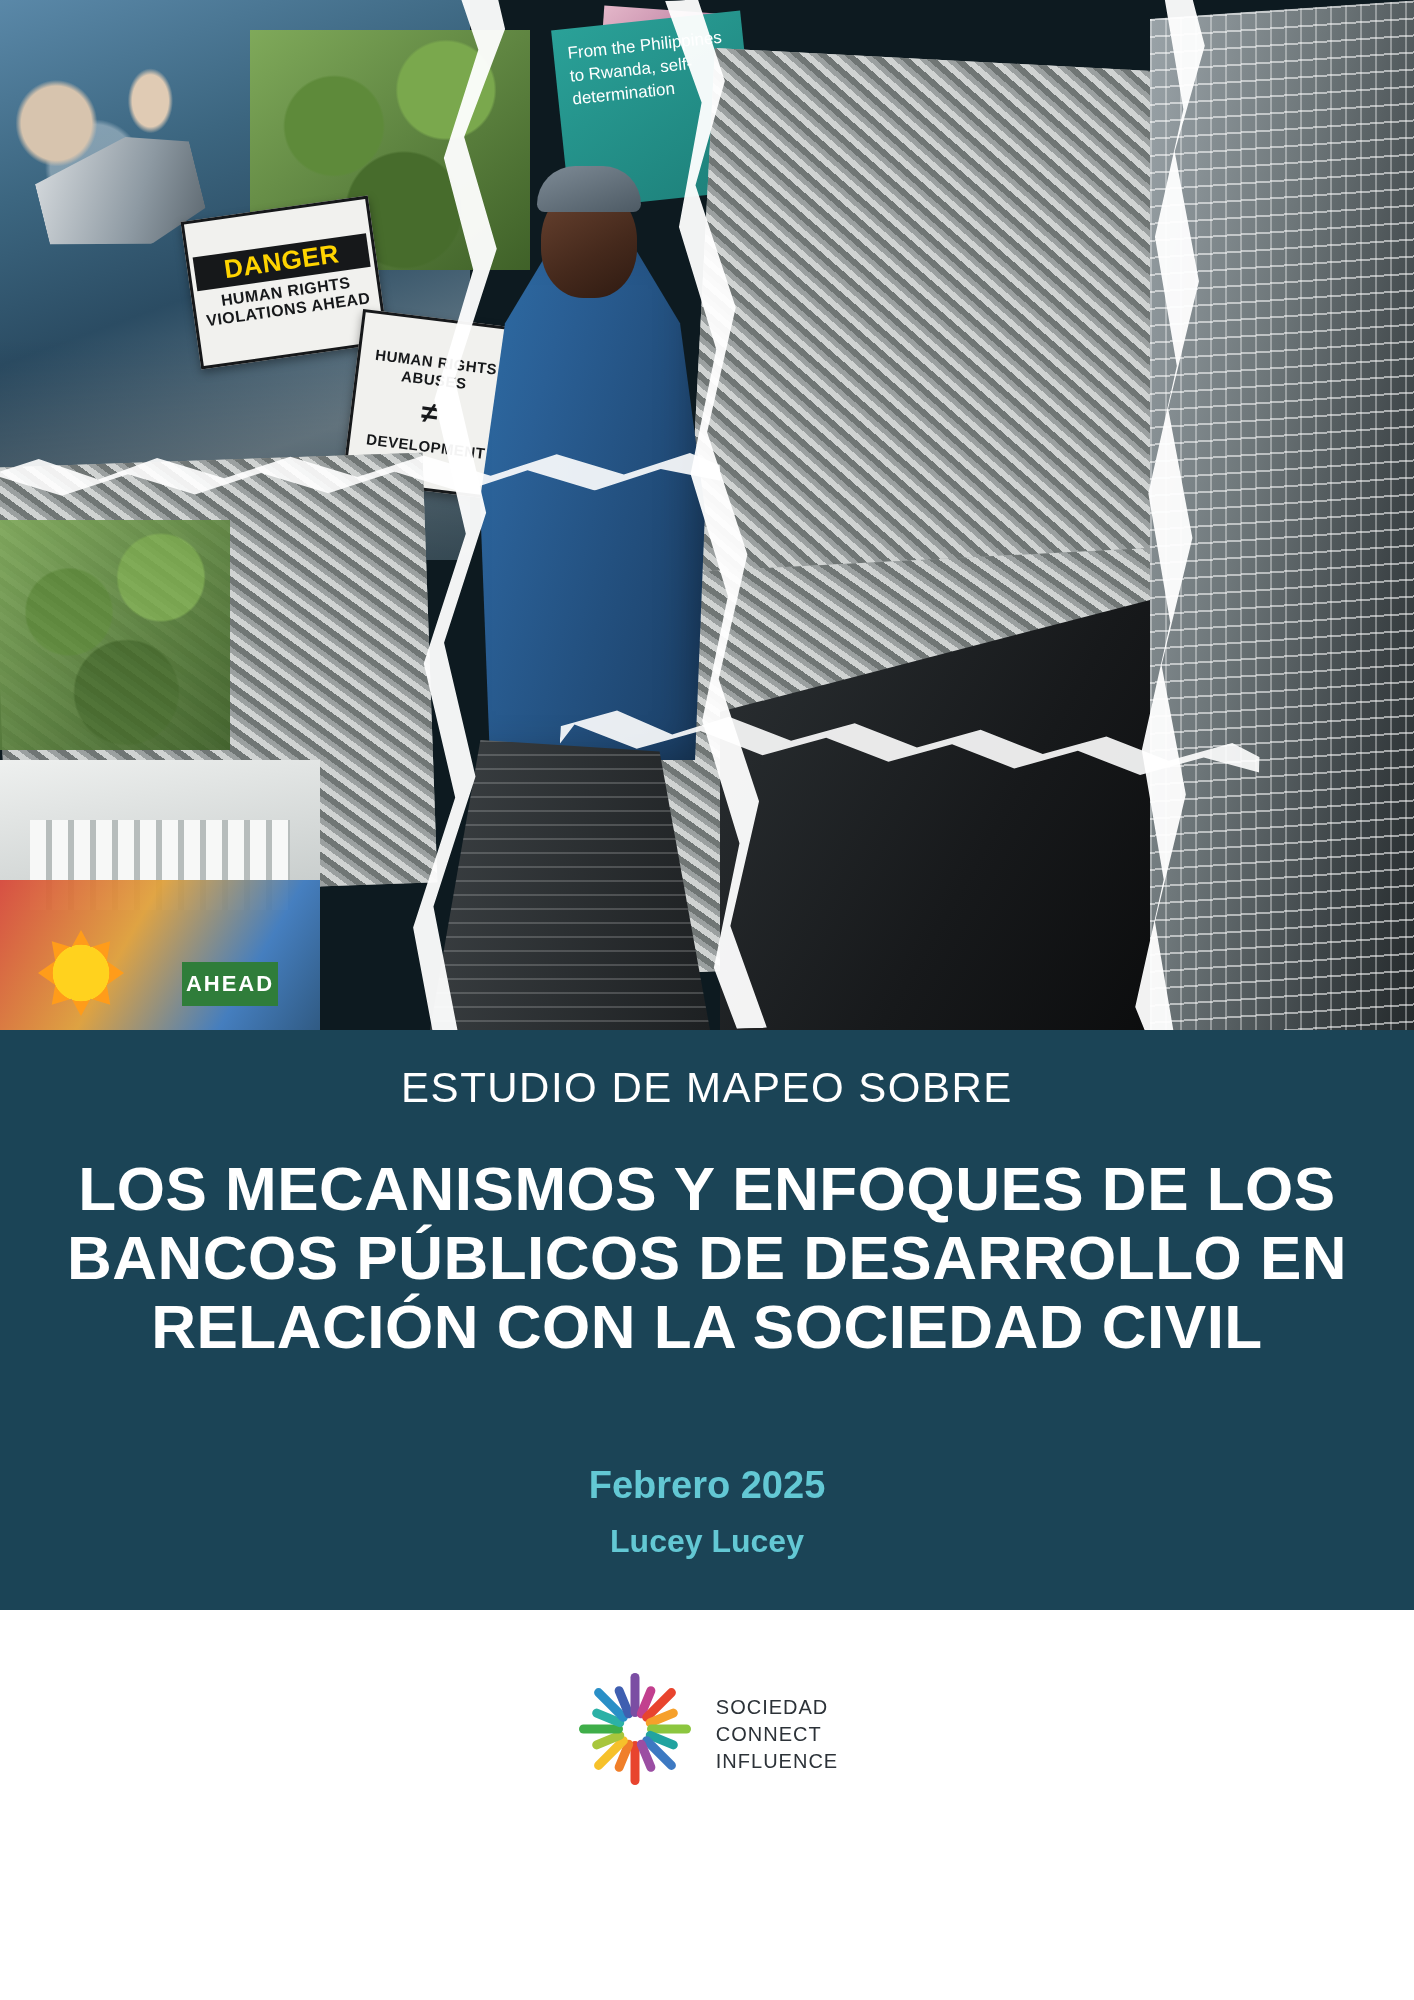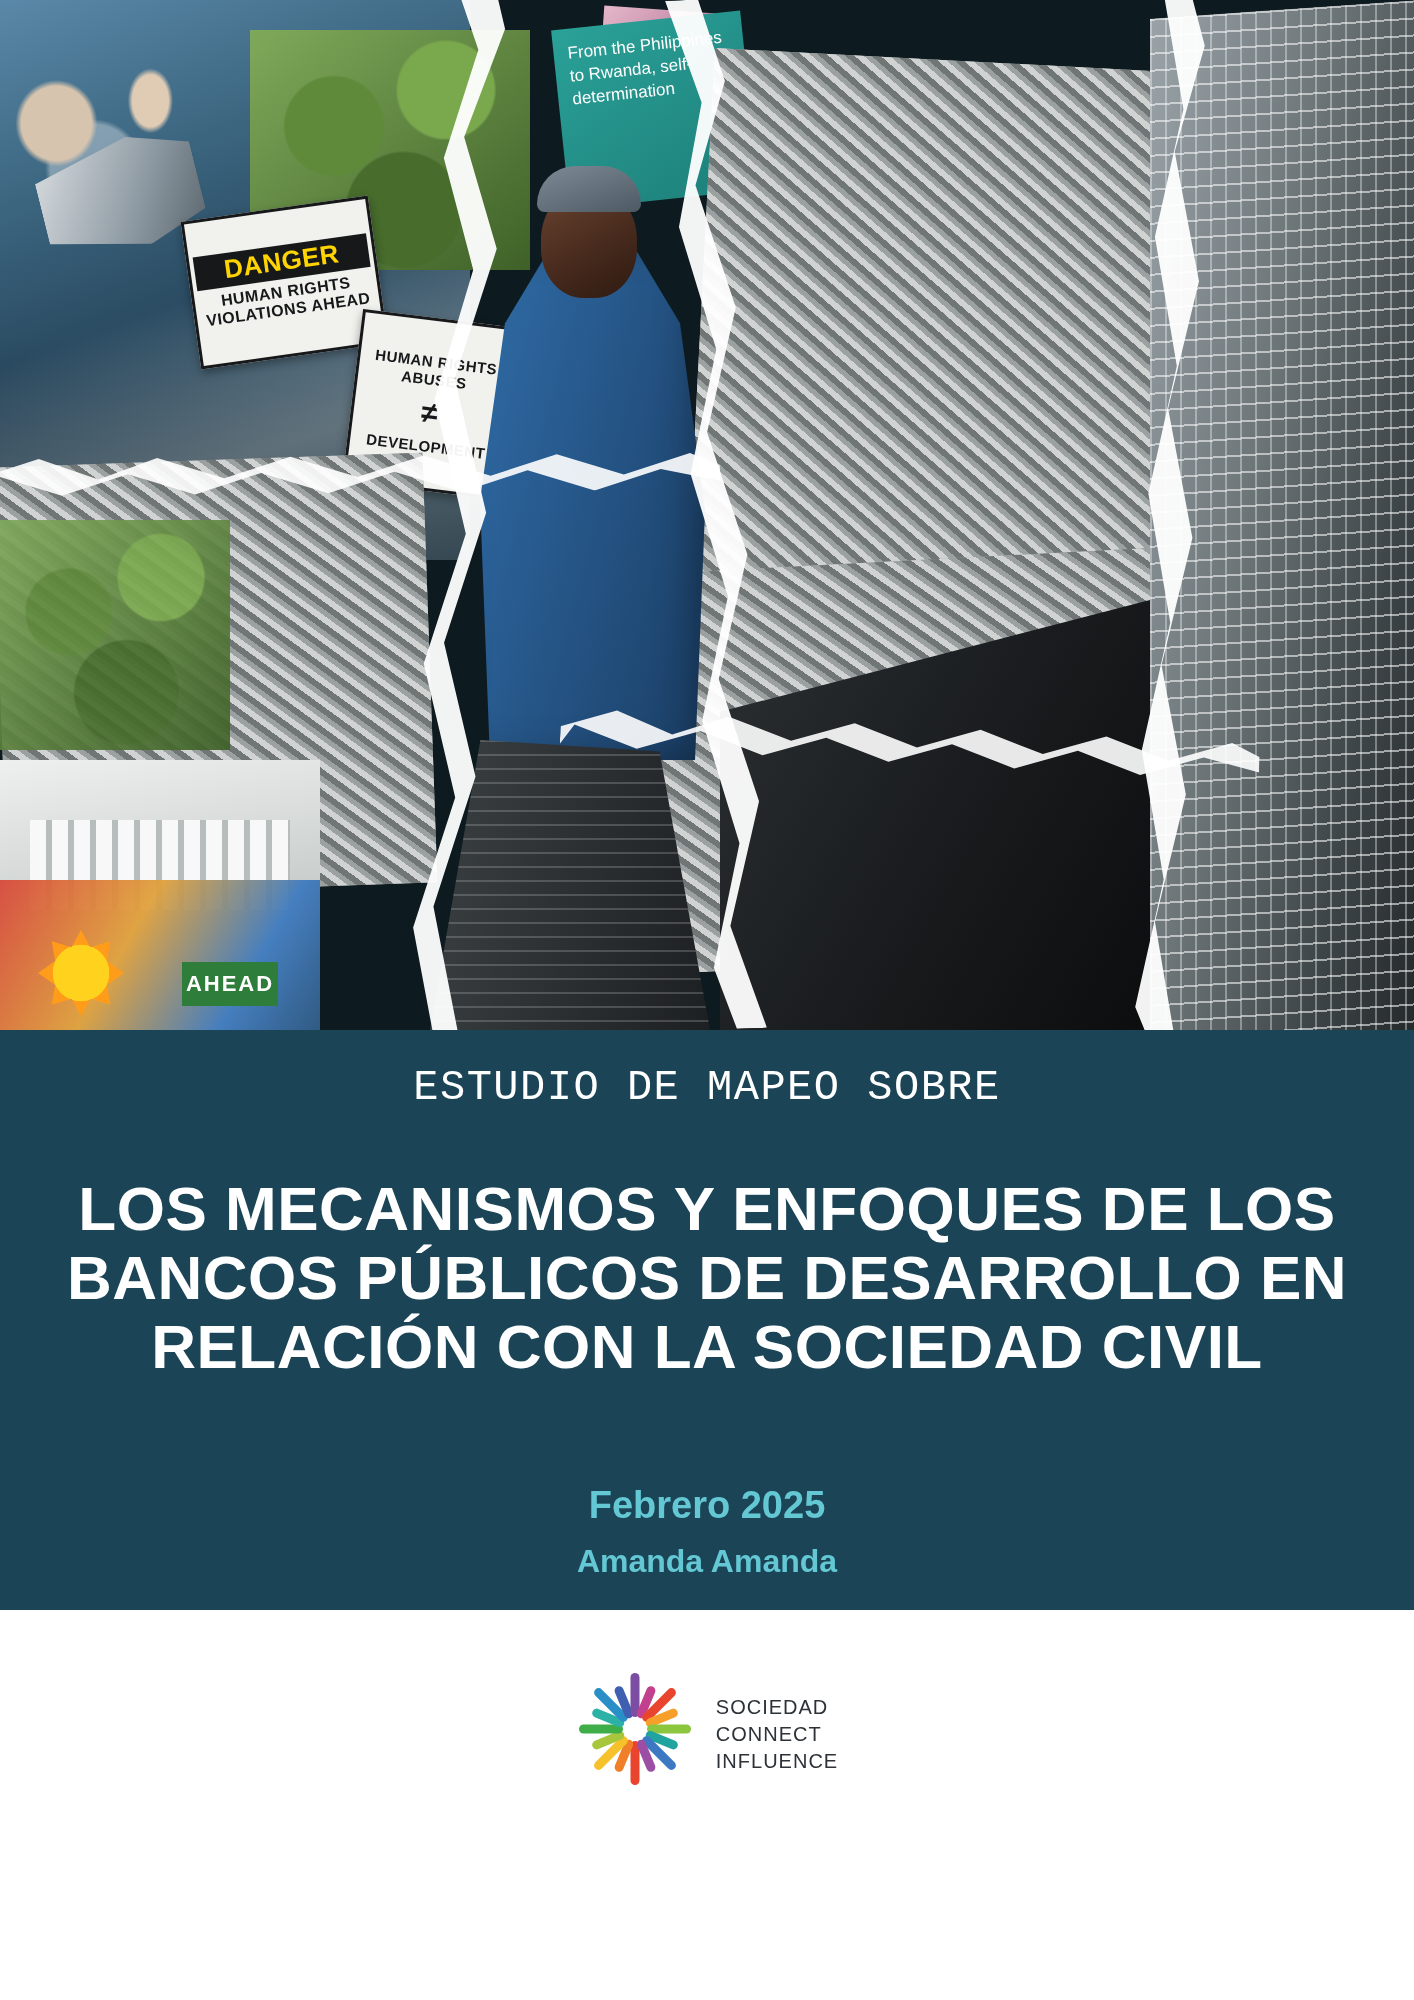--- a/index.html
+++ b/index.html
@@ -275,23 +275,22 @@
     height: 580px;
     display: flex;
     flex-direction: column;
     justify-content: flex-start;
     align-items: center;
   }
   .eyebrow {
     font-size: 42px;
     font-weight: 400;
     letter-spacing: 1.5px;
-    margin-bottom: 20px;
+    margin-bottom: 0;
     color: #ffffff;
-    font-family: Liberation Mono, monospace;
   }
   .main-title {
     font-size: 62px;
     font-weight: 800;
     line-height: 1.12;
     letter-spacing: 0.5px;
     max-width: 1290px;
     text-transform: uppercase;
   }
   .date {
@@ -405,21 +404,21 @@
       <div class="torn torn-3"></div>
       <div class="torn torn-h1"></div>
       <div class="torn torn-h2"></div>
     </div>
   </div>
 
   <div class="title-band">
     <div class="eyebrow">ESTUDIO DE MAPEO SOBRE</div>
     <h1 class="main-title">LOS MECANISMOS Y ENFOQUES DE LOS BANCOS PÚBLICOS DE DESARROLLO EN RELACIÓN CON LA SOCIEDAD CIVIL</h1>
     <div class="date">Febrero 2025</div>
-    <div class="author">Amanda Amanda</div>
+    <div class="author">Lucey Lucey</div>
   </div>
 
   <div class="logo-area">
     <div class="logo-row">
       <div class="logo-mark" id="logo-mark">
           <span class="spoke" style="background: rgb(232, 68, 46); transform: translate(-50%, 0px) rotate(0deg) translateY(12px); height: 44px;"></span>
           <span class="spoke" style="background: rgb(240, 127, 42); transform: translate(-50%, 0px) rotate(22.5deg) translateY(12px); height: 34px;"></span>
           <span class="spoke" style="background: rgb(246, 193, 43); transform: translate(-50%, 0px) rotate(45deg) translateY(12px); height: 44px;"></span>
           <span class="spoke" style="background: rgb(168, 198, 60); transform: translate(-50%, 0px) rotate(67.5deg) translateY(12px); height: 34px;"></span>
           <span class="spoke" style="background: rgb(63, 174, 73); transform: translate(-50%, 0px) rotate(90deg) translateY(12px); height: 44px;"></span>

